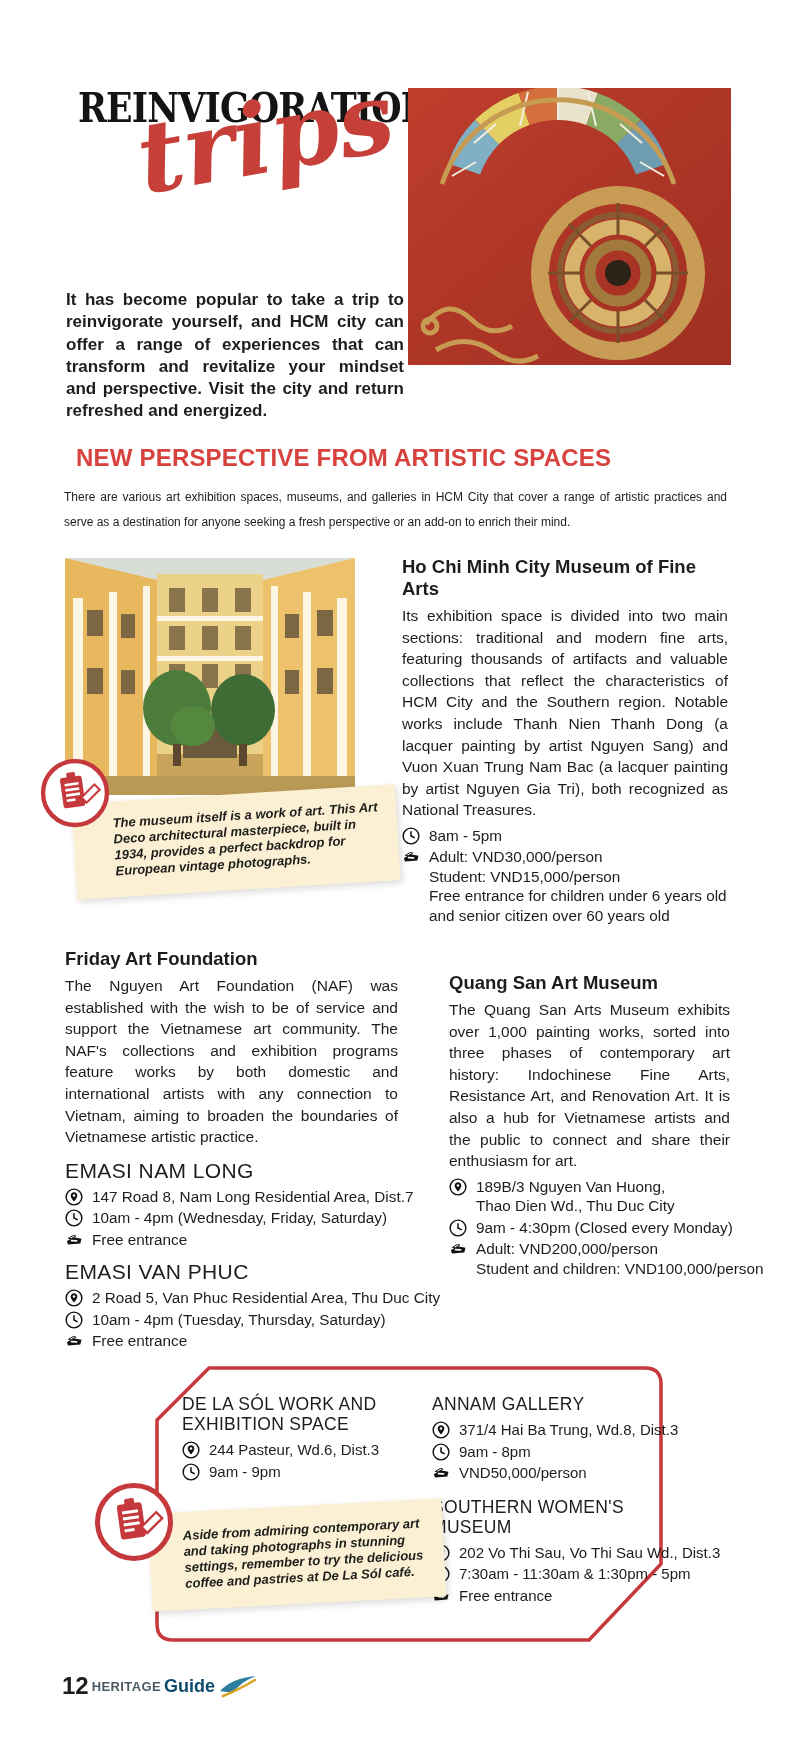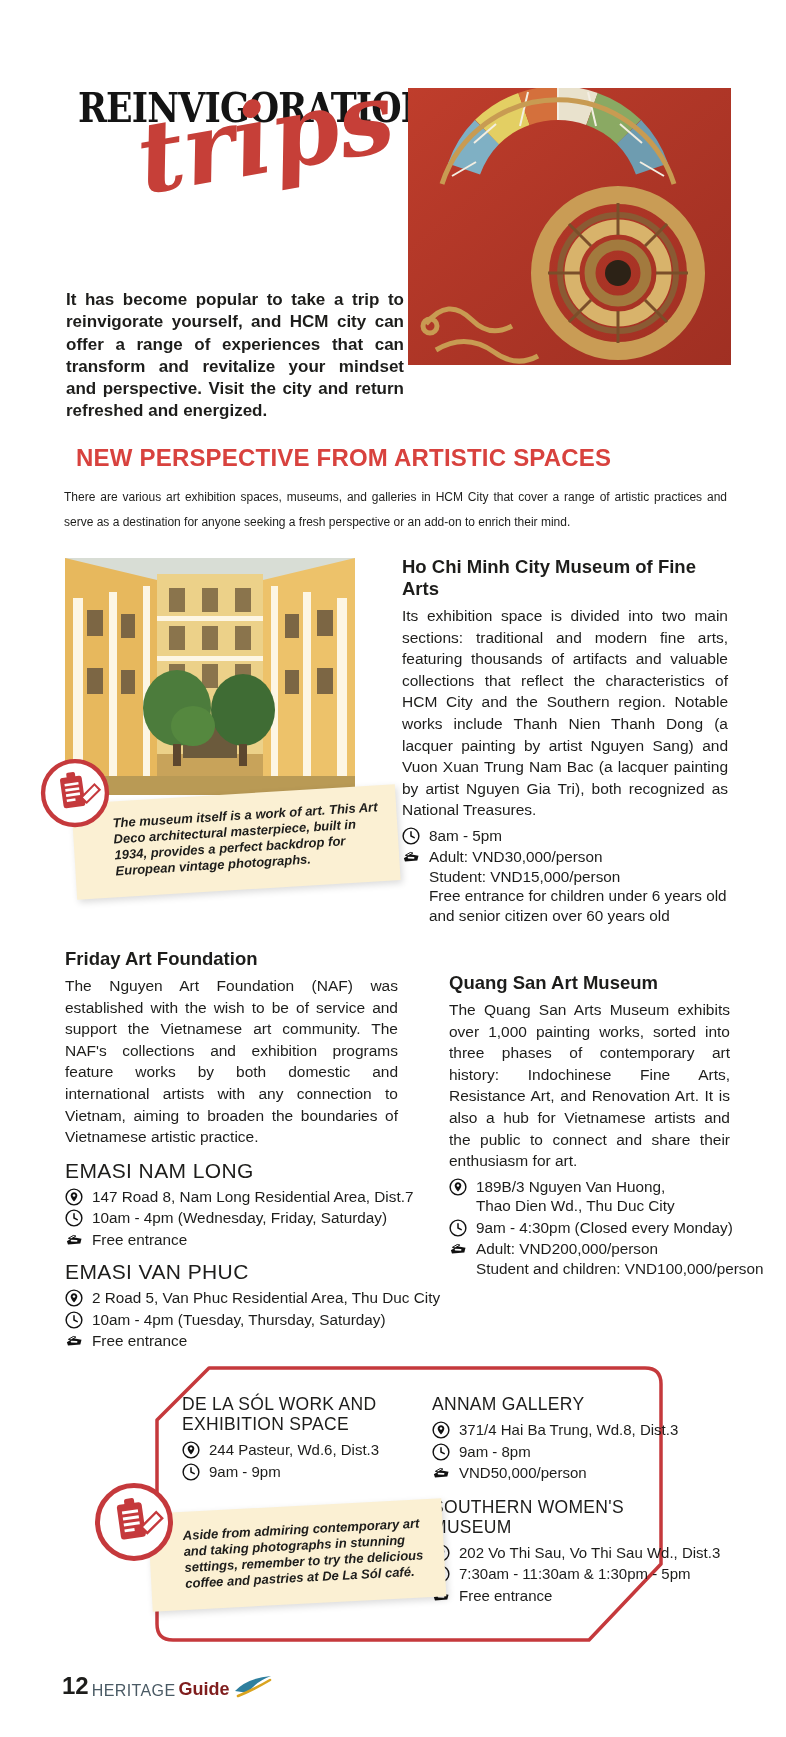--- a/index.html
+++ b/index.html
@@ -53,25 +53,25 @@
   
   .callout-frame { position:absolute; left:155px; top:1366px; width:508px; height:276px; z-index:1; }
   .cv-left  { position:absolute; left:182px; top:1394px; width:200px; z-index:2; }
   .cv-right { position:absolute; left:432px; top:1394px; width:238px; z-index:2; }
   .cv-head { font-size:17.5px; font-weight:400; letter-spacing:.3px; line-height:20px;
              margin:0 0 6px; }
   .cv-head.second { margin-top:14px; }
   .cv-col .drow { font-size:15px; }
 
   
-  .footer { position:absolute; left:62px; top:1672px; display:flex; align-items:flex-end;
+  .footer { position:absolute; left:62px; top:1672px; display:flex; align-items:center;
             gap:3px; }
   .pg-num { font-size:24px; font-weight:800; color:#1d1d1b; }
-  .brand-h { font-size:16px; font-weight:400; color:#4a5a64; letter-spacing:.4px; }
-  .brand-g { font-size:18px; font-weight:700; color:#7f1d1d; }
+  .brand-h { font-size:13px; font-weight:700; color:#4a5a64; letter-spacing:.4px; }
+  .brand-g { font-size:18px; font-weight:700; color:#0c4a6e; }
   .footer-logo { width:40px; height:26px; align-self:center; }
 </style>
 </head>
 <body>
 
 <svg width="0" height="0" style="position:absolute" aria-hidden="true">
   <defs>
     <symbol id="i-pin" viewBox="0 0 24 24">
       <circle cx="12" cy="12" r="10.5" fill="none" stroke="currentColor" stroke-width="1.9"></circle>
       <path d="M12 5.6c-2.5 0-4.4 2-4.4 4.4 0 3.3 4.4 8 4.4 8s4.4-4.7 4.4-8c0-2.4-1.9-4.4-4.4-4.4z" fill="currentColor"></path>

